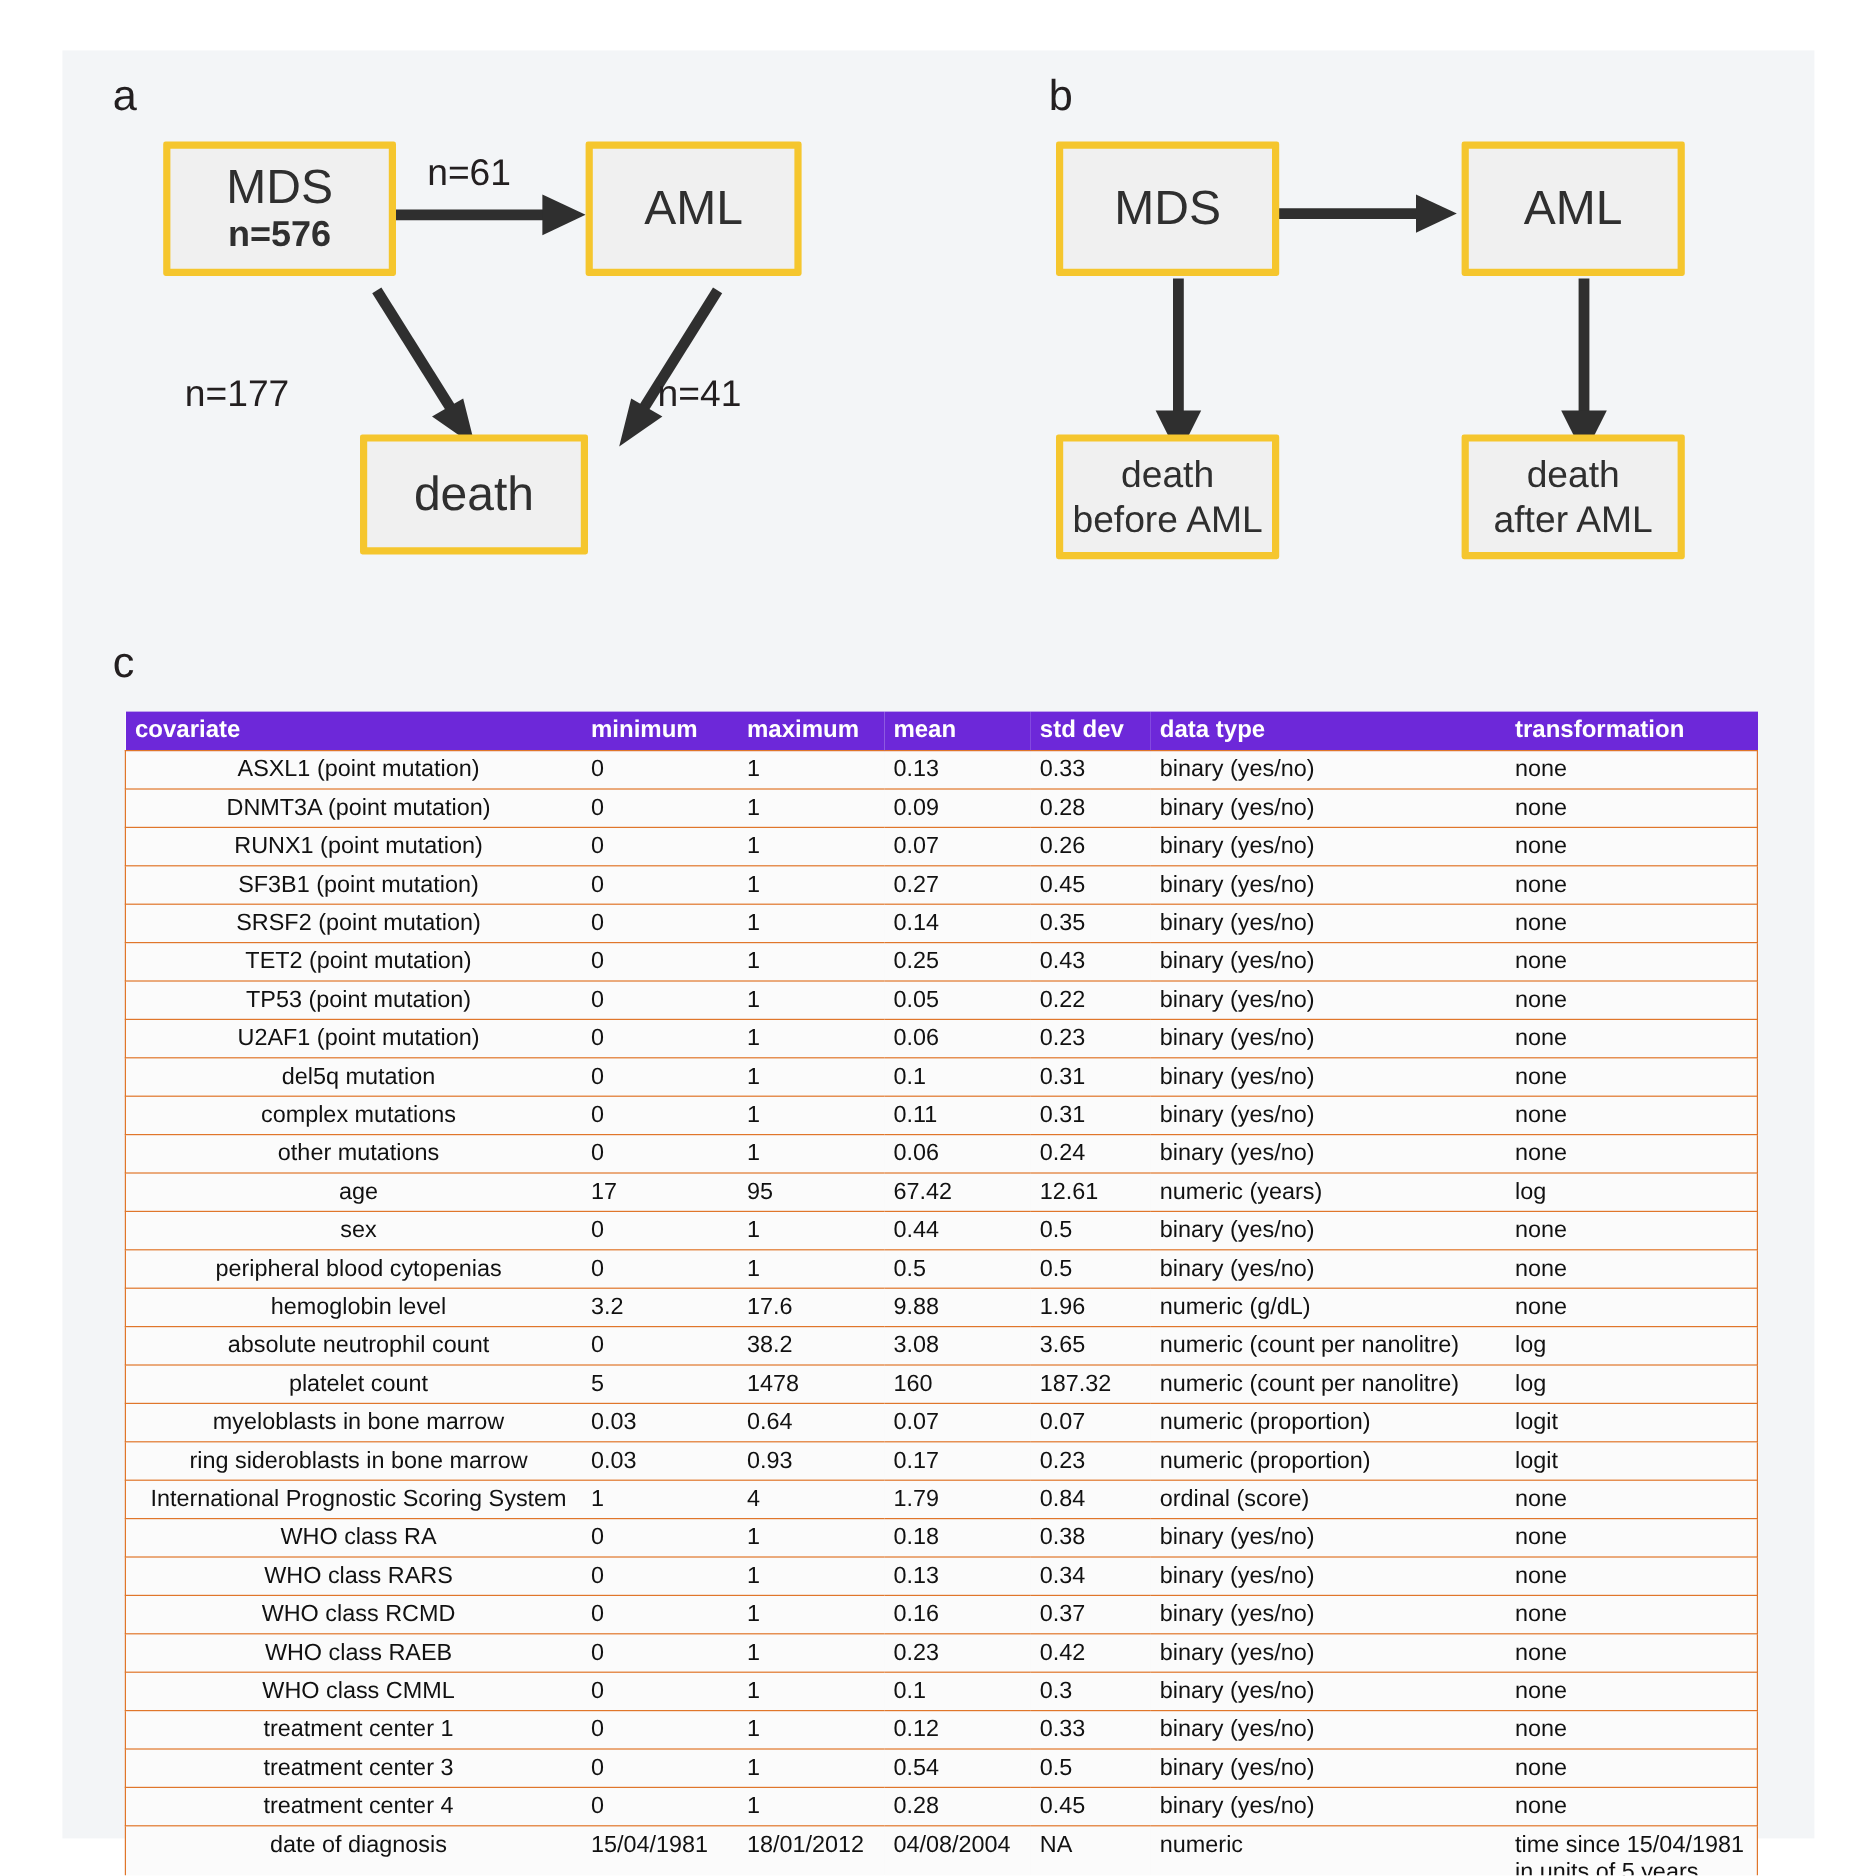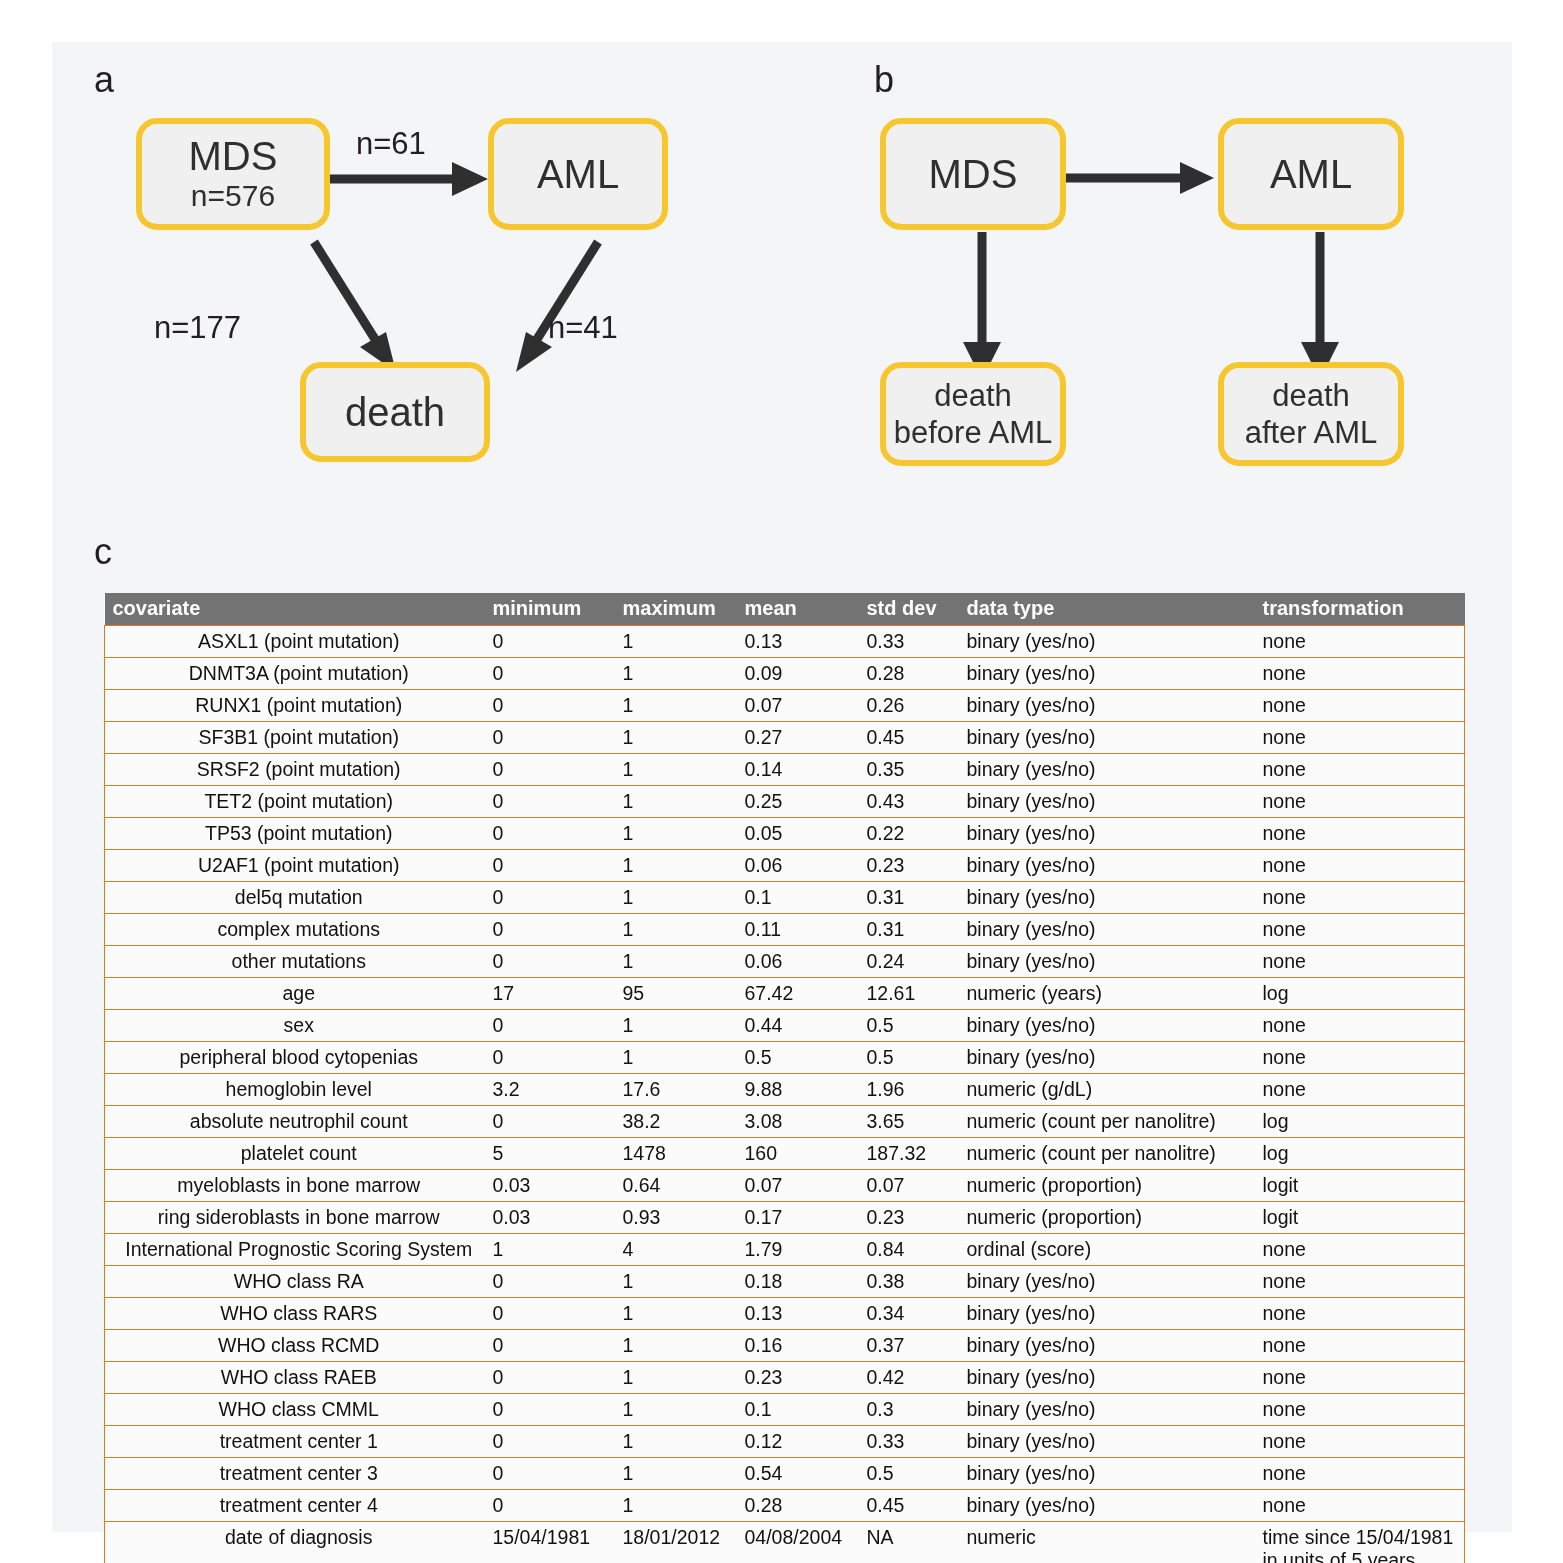--- a/index.html
+++ b/index.html
@@ -26,30 +26,30 @@
     font-size: 36px;
     color: #231f20;
     line-height: 1;
   }
   
   .node {
     position: absolute;
     box-sizing: border-box;
     background: #f0f0f0;
     border: 6px solid #f5c62e;
-    border-radius: 21px;
+    border-radius: 2px;
     display: flex;
     flex-direction: column;
     align-items: center;
     justify-content: center;
     color: #2f2f2f;
     font-family: "Liberation Sans", sans-serif;
   }
   .node .lbl-main { font-size: 40px; line-height: 1.05; }
-  .node .lbl-sub  { font-size: 30px; line-height: 1.15; margin-top: 2px; }
+  .node .lbl-sub  { font-size: 30px; line-height: 1.15; margin-top: 2px; font-weight: bold; }
   .node .lbl-line { font-size: 31px; line-height: 1.2; }
 
   .edge-label {
     position: absolute;
     font-size: 31px;
     color: #231f20;
     white-space: nowrap;
     font-family: "Liberation Sans", sans-serif;
   }
   .arrows { position: absolute; left: 0; top: 0; overflow: visible; }
@@ -63,21 +63,21 @@
   table.cov {
     border-collapse: collapse;
     width: 100%;
     table-layout: fixed;
     font-family: "Liberation Sans", sans-serif;
     font-size: 19.5px;
     color: #111111;
     background: #fbfbfb;
   }
   table.cov thead th {
-    background: #737373;
+    background: #6d28d9;
     color: #ffffff;
     font-weight: bold;
     text-align: left;
     padding: 4px 0 5px 8px;
     font-size: 20px;
     border: none;
   }
   table.cov tbody td {
     border-top: 1.5px solid #e0762a;
     border-bottom: 1.5px solid #e0762a;

